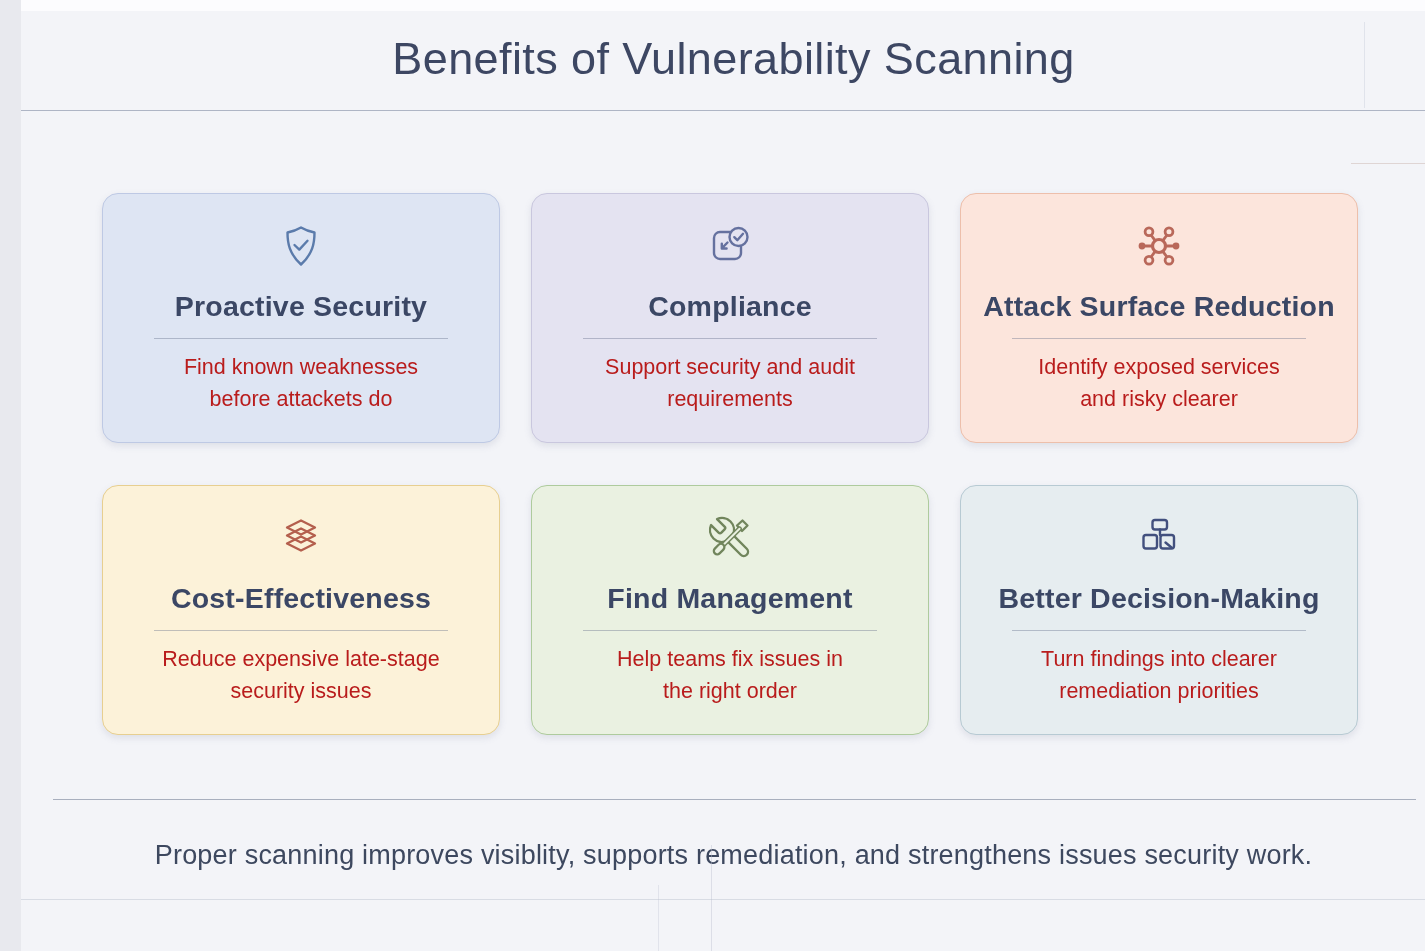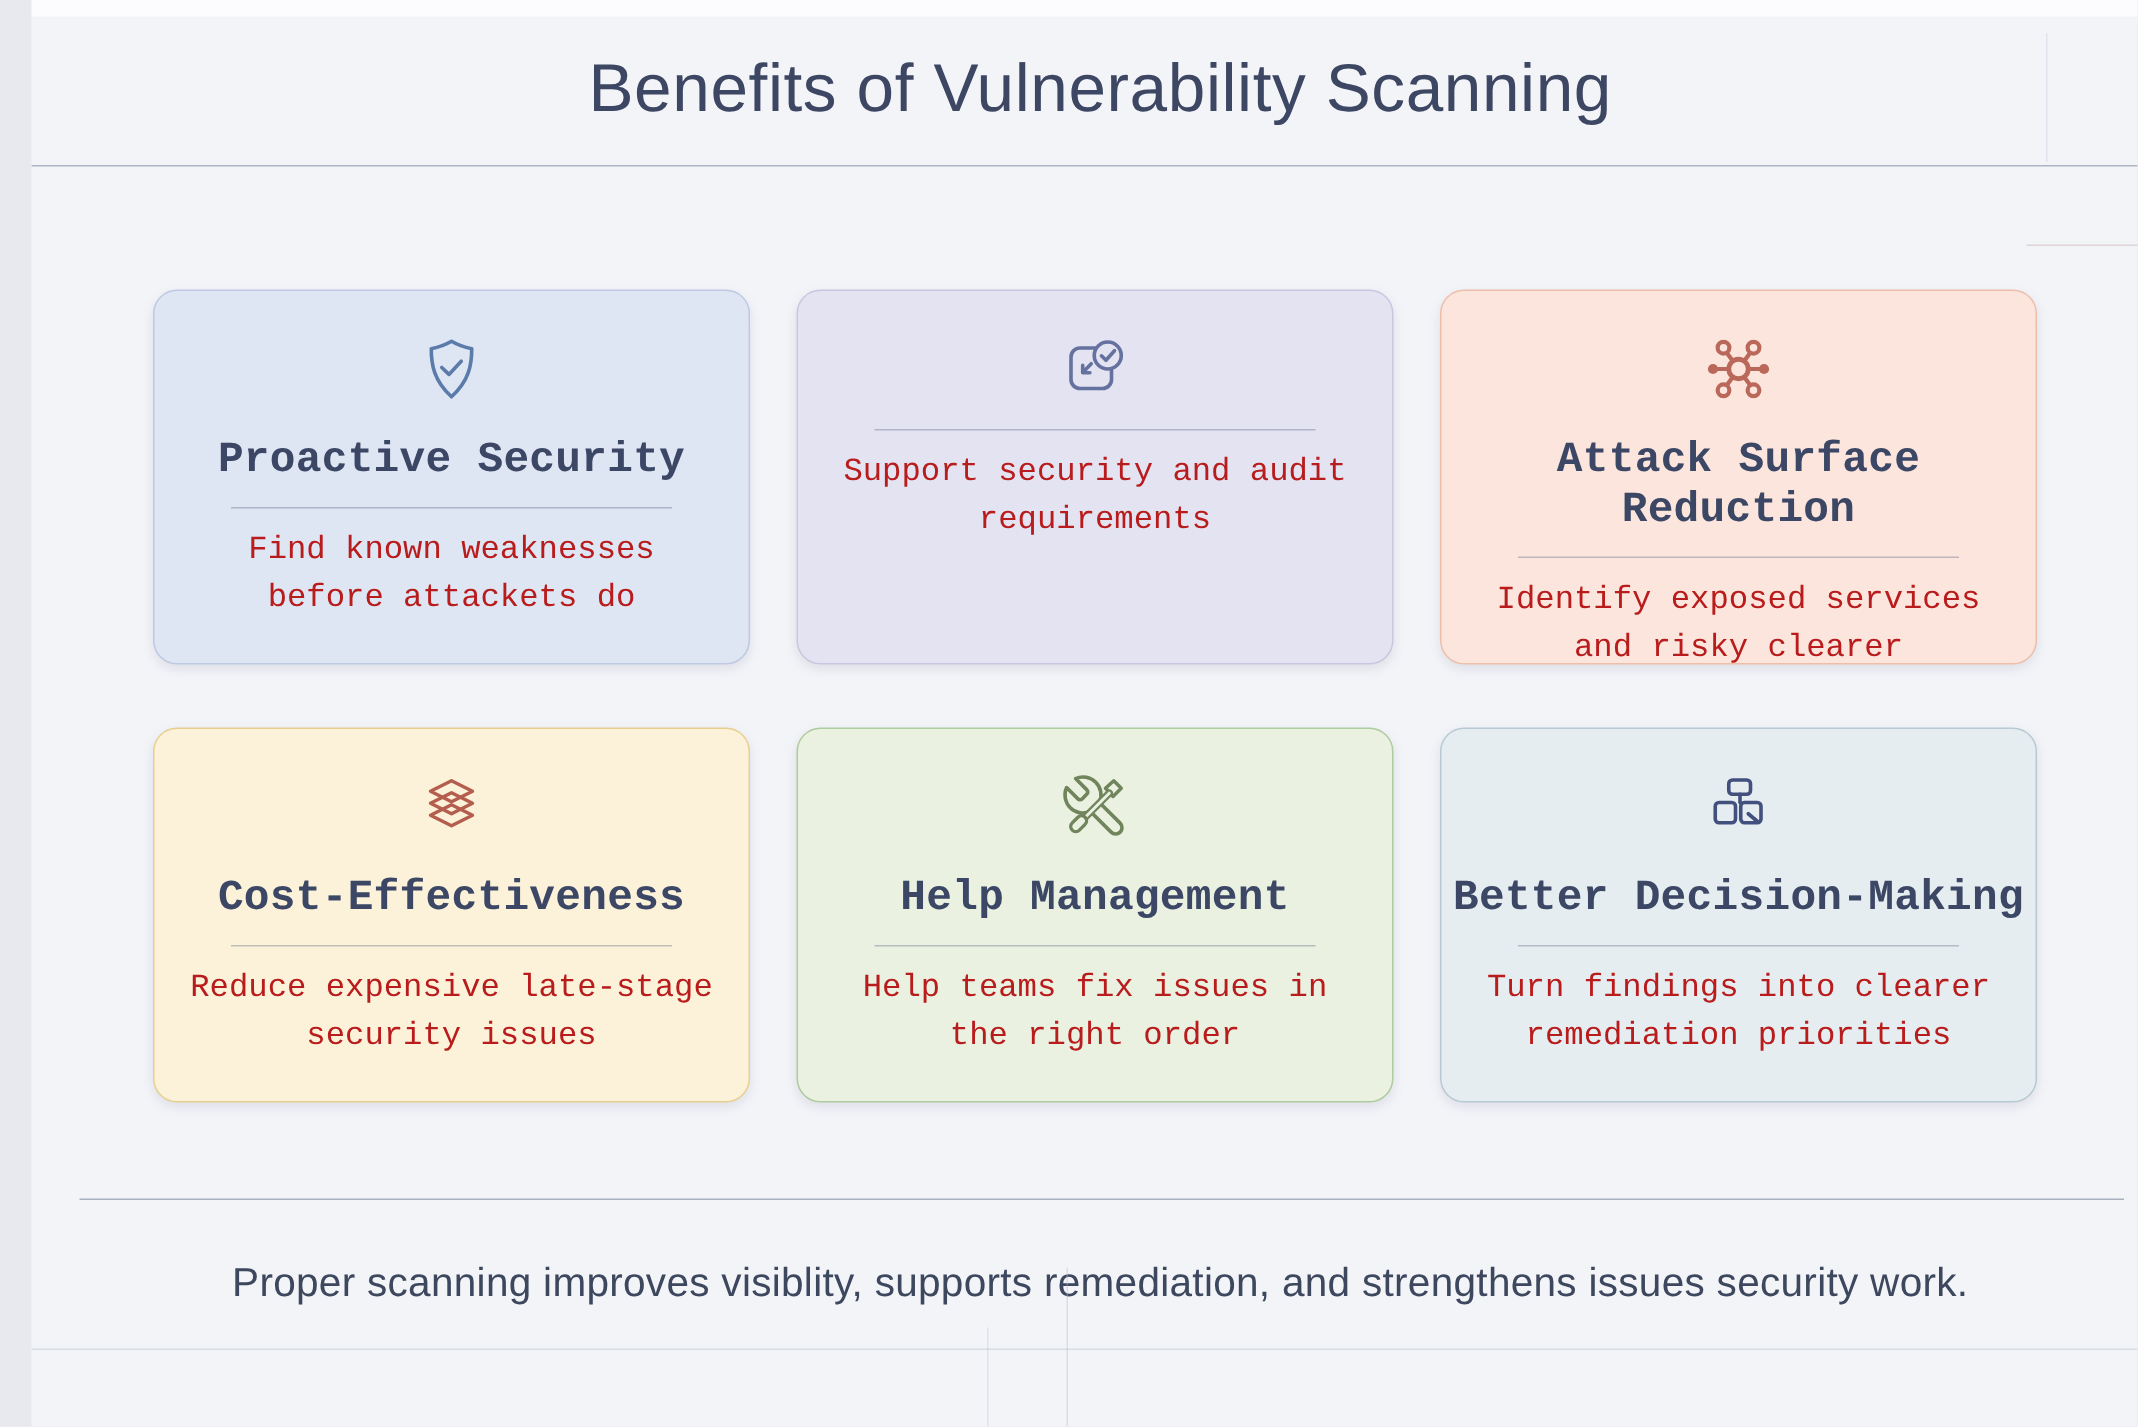--- a/index.html
+++ b/index.html
@@ -21,21 +21,20 @@
   .grid{
     display:grid;grid-template-columns:repeat(3,1fr);
     column-gap:31px;row-gap:42px;
     margin:82px 88px 0 81px;
   }
   .card{
     position:relative;height:250px;box-sizing:border-box;
     border-radius:16px;text-align:center;padding-top:24px;
     background:var(--bg);border:1.5px solid var(--border);
     box-shadow:0 3px 7px rgba(110,120,150,.16);
-    font-family:Liberation Mono, monospace;
   }
   .card-icon{
     height:50px;margin-top:3px;
     display:flex;align-items:center;justify-content:center;
     color:var(--icon);
   }
   .card-title{
     margin-top:19px;font-size:28.5px;font-weight:600;
     color:#3b4765;letter-spacing:.2px;
   }
@@ -83,20 +82,21 @@
 
     <div class="card" style="--bg: #e4e3f1; --border: #c9c7de; --icon: #65719f;">
       <div class="card-icon">
         <svg width="48" height="48" viewBox="0 0 48 48" fill="none" stroke="currentColor" stroke-width="2.4" stroke-linecap="round" stroke-linejoin="round">
           <rect x="8" y="10" width="27" height="27" rx="6"></rect>
           <path d="M21.5 20.5 L15.8 26.3 M15.8 21.6 L15.8 26.5 L20.6 26.5"></path>
           <circle cx="32.5" cy="15" r="9" fill="var(--bg)"></circle>
           <path d="M28.3 15.2 L31.3 18.2 L37 11.8"></path>
         </svg>
       </div>
+      <div class="card-title">Compliance</div>
       <hr class="card-divider">
       <div class="card-desc">Support security and audit
 requirements</div>
     </div>
 
     <div class="card" style="--bg: #fce5dc; --border: #edbfab; --icon: #b9685a;">
       <div class="card-icon">
         <svg width="48" height="48" viewBox="0 0 48 48" fill="none" stroke="currentColor" stroke-width="2.8" stroke-linecap="round">
           <circle cx="24" cy="24" r="6.5" stroke-width="3.2"></circle>
           <line x1="17" y1="24" x2="10.5" y2="24"></line>
@@ -139,21 +139,21 @@
 
           <path transform="translate(48,0) scale(-2,2)" stroke-width="1.2" d="M14.7 6.3a1 1 0 0 0 0 1.4l1.6 1.6a1 1 0 0 0 1.4 0l3.77-3.77a6 6 0 0 1-7.94 7.94l-6.91 6.91a2.12 2.12 0 0 1-3-3l6.91-6.91a6 6 0 0 1 7.94-7.94l-3.76 3.76z"></path>
 
           <path d="M36.5 6.5 L41.5 11.5 L36 17 L31 11.5 Z" stroke-width="2.3"></path>
           <line x1="33.5" y1="14.8" x2="16.5" y2="31.8" stroke-width="5"></line>
           <line x1="33.5" y1="14.8" x2="16.5" y2="31.8" stroke="var(--bg)" stroke-width="2"></line>
           <line x1="15" y1="33.2" x2="11.2" y2="37" stroke-width="9"></line>
           <line x1="15" y1="33.2" x2="11.2" y2="37" stroke="var(--bg)" stroke-width="4.5"></line>
         </svg>
       </div>
-      <div class="card-title">Help Management</div>
+      <div class="card-title">Find Management</div>
       <hr class="card-divider">
       <div class="card-desc">Help teams fix issues in
 the right order</div>
     </div>
 
     <div class="card" style="--bg: #e6edf0; --border: #b7cad3; --icon: #42507e;">
       <div class="card-icon">
         <svg width="48" height="48" viewBox="0 0 48 48" fill="none" stroke="currentColor" stroke-width="2.4" stroke-linecap="round" stroke-linejoin="round">
           <rect x="17.5" y="6" width="14.5" height="9.5" rx="2.5"></rect>
           <line x1="25" y1="15.5" x2="25" y2="21"></line>

